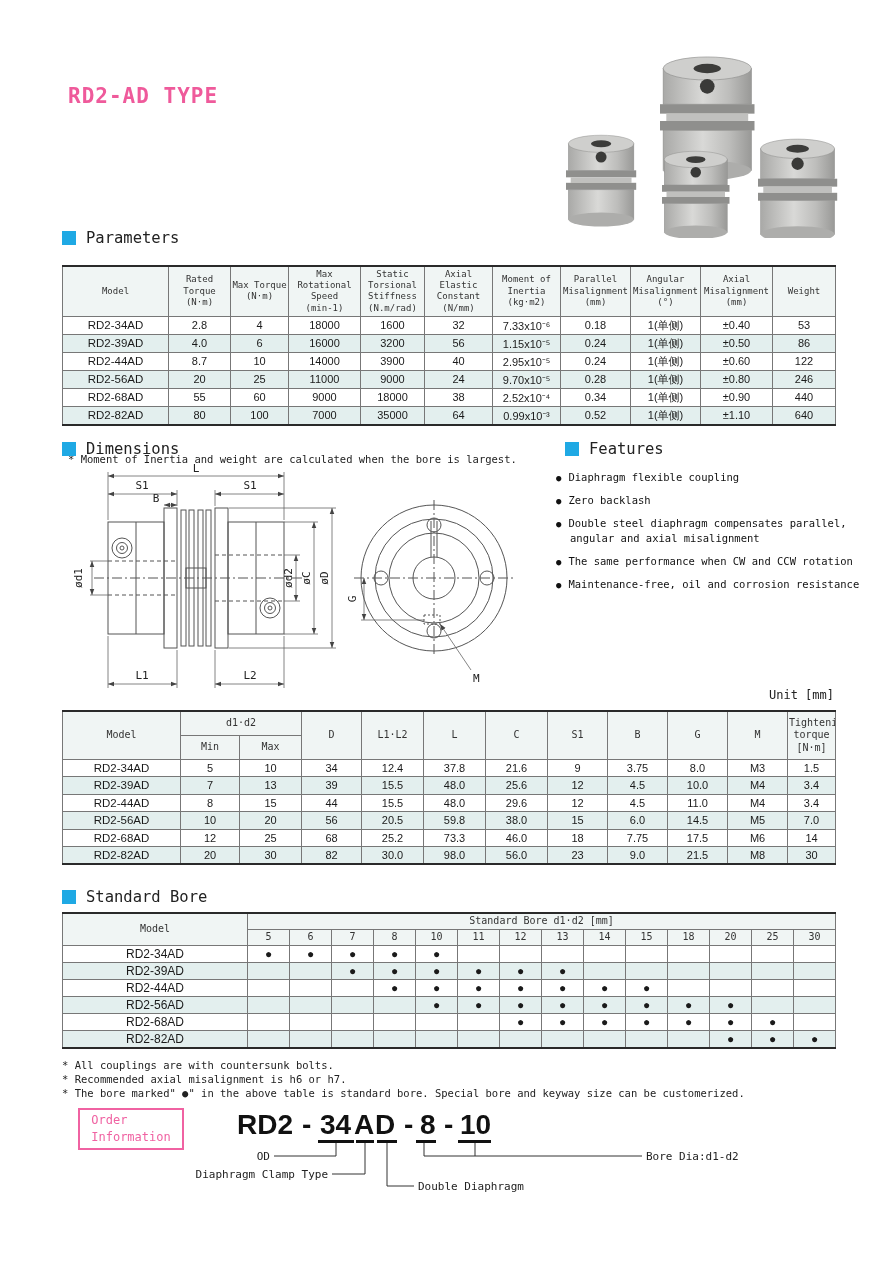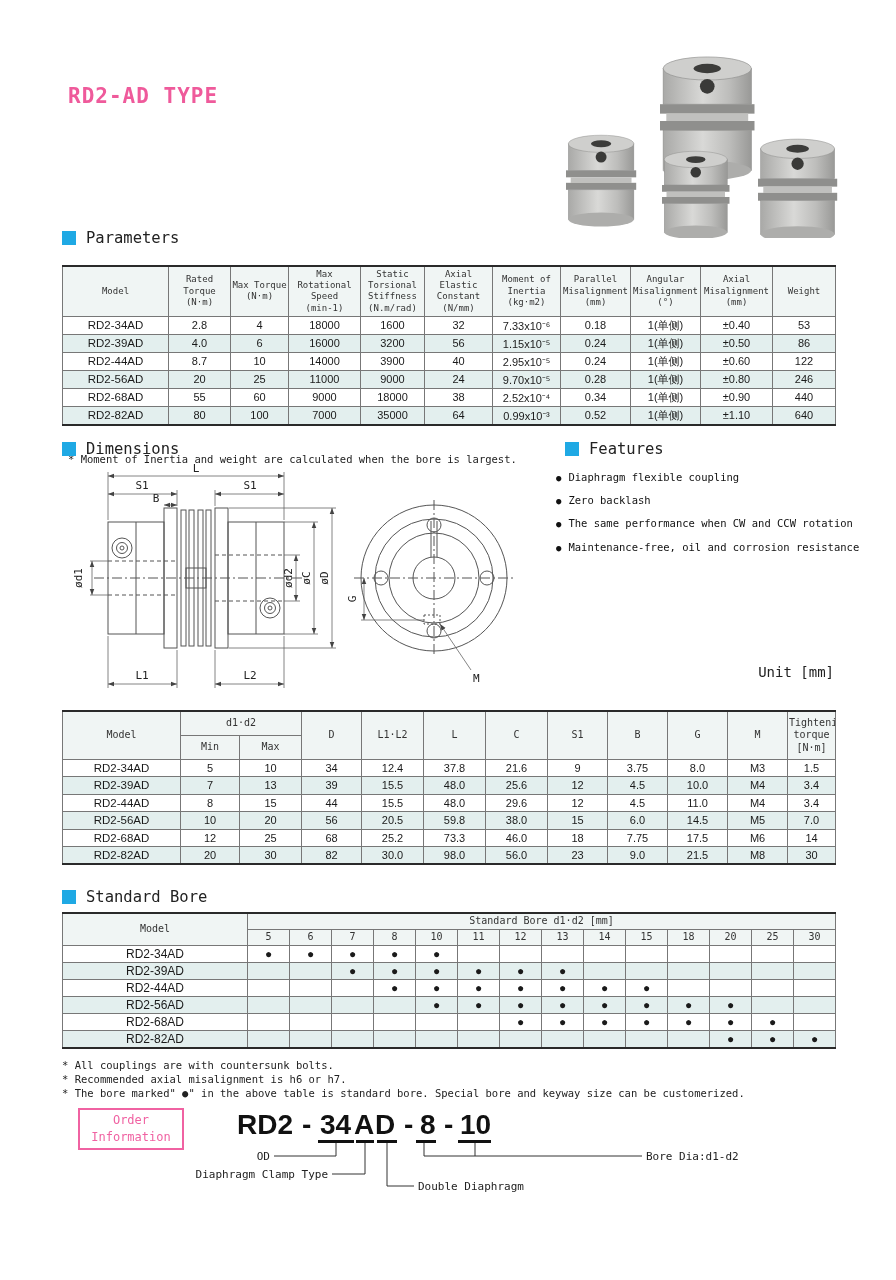--- a/index.html
+++ b/index.html
@@ -42,26 +42,26 @@
   
   .features-list{position:absolute;left:556px;top:470px;width:336px;margin:0;padding:0;list-style:none;
                  font-size:10.5px;line-height:1.35;color:#111;}
   .features-list li{margin:0 0 9px 14px;text-indent:-14px;}
   .features-list li::before{content:"\25CF";margin-right:7px;font-size:9px;}
 
   
   .drawing{position:absolute;left:66px;top:458px;width:474px;height:238px;}
   .drawing text{font-family:"DejaVu Sans Mono",monospace;font-size:11px;fill:#222;}
 
-  .unit-label{position:absolute;right:62px;top:664px;font-size:14px;color:#222;text-align:center;}
+  .unit-label{position:absolute;right:62px;top:688px;font-size:12px;color:#222;text-align:center;}
 
   
   .order-box{position:absolute;left:78px;top:1108px;width:102px;height:38px;border:2px solid #f062a2;
              color:#f062a2;font-size:12px;line-height:1.4;display:flex;align-items:center;justify-content:center;
-             text-align:center;white-space:pre-line;}
+             white-space:pre-line;}
   .order-svg{position:absolute;left:182px;top:1100px;width:648px;height:100px;}
   .order-svg text.code{font-family:"Liberation Sans",sans-serif;font-size:28px;font-weight:bold;fill:#111;}
   .order-svg text.lab{font-family:"DejaVu Sans Mono",monospace;font-size:11px;fill:#222;}
 </style>
 </head>
 <body>
 
 <div class="page">
 
   <div class="title">RD2-AD TYPE</div>
@@ -359,20 +359,21 @@
     <text transform="translate(262,120) rotate(-90)" text-anchor="middle">øD</text>
     <text x="76" y="221" text-anchor="middle">L1</text>
     <text x="184" y="221" text-anchor="middle">L2</text>
     <text transform="translate(290,141) rotate(-90)" text-anchor="middle">G</text>
     <text x="407" y="224" text-anchor="start">M</text>
   </svg>
 
   <ul class="features-list">
       <li>Diaphragm flexible coupling</li>
       <li>Zero backlash</li>
+      <li>Double steel diaphragm compensates parallel, angular and axial misalignment</li>
       <li>The same performance when CW and CCW rotation</li>
       <li>Maintenance-free, oil and corrosion resistance</li>
     </ul>
 
   <div class="unit-label">Unit [mm]</div>
 
   <table class="dt" id="dims-table">
     <colgroup>
       <col style="width:118px">
         <col style="width:59px">

